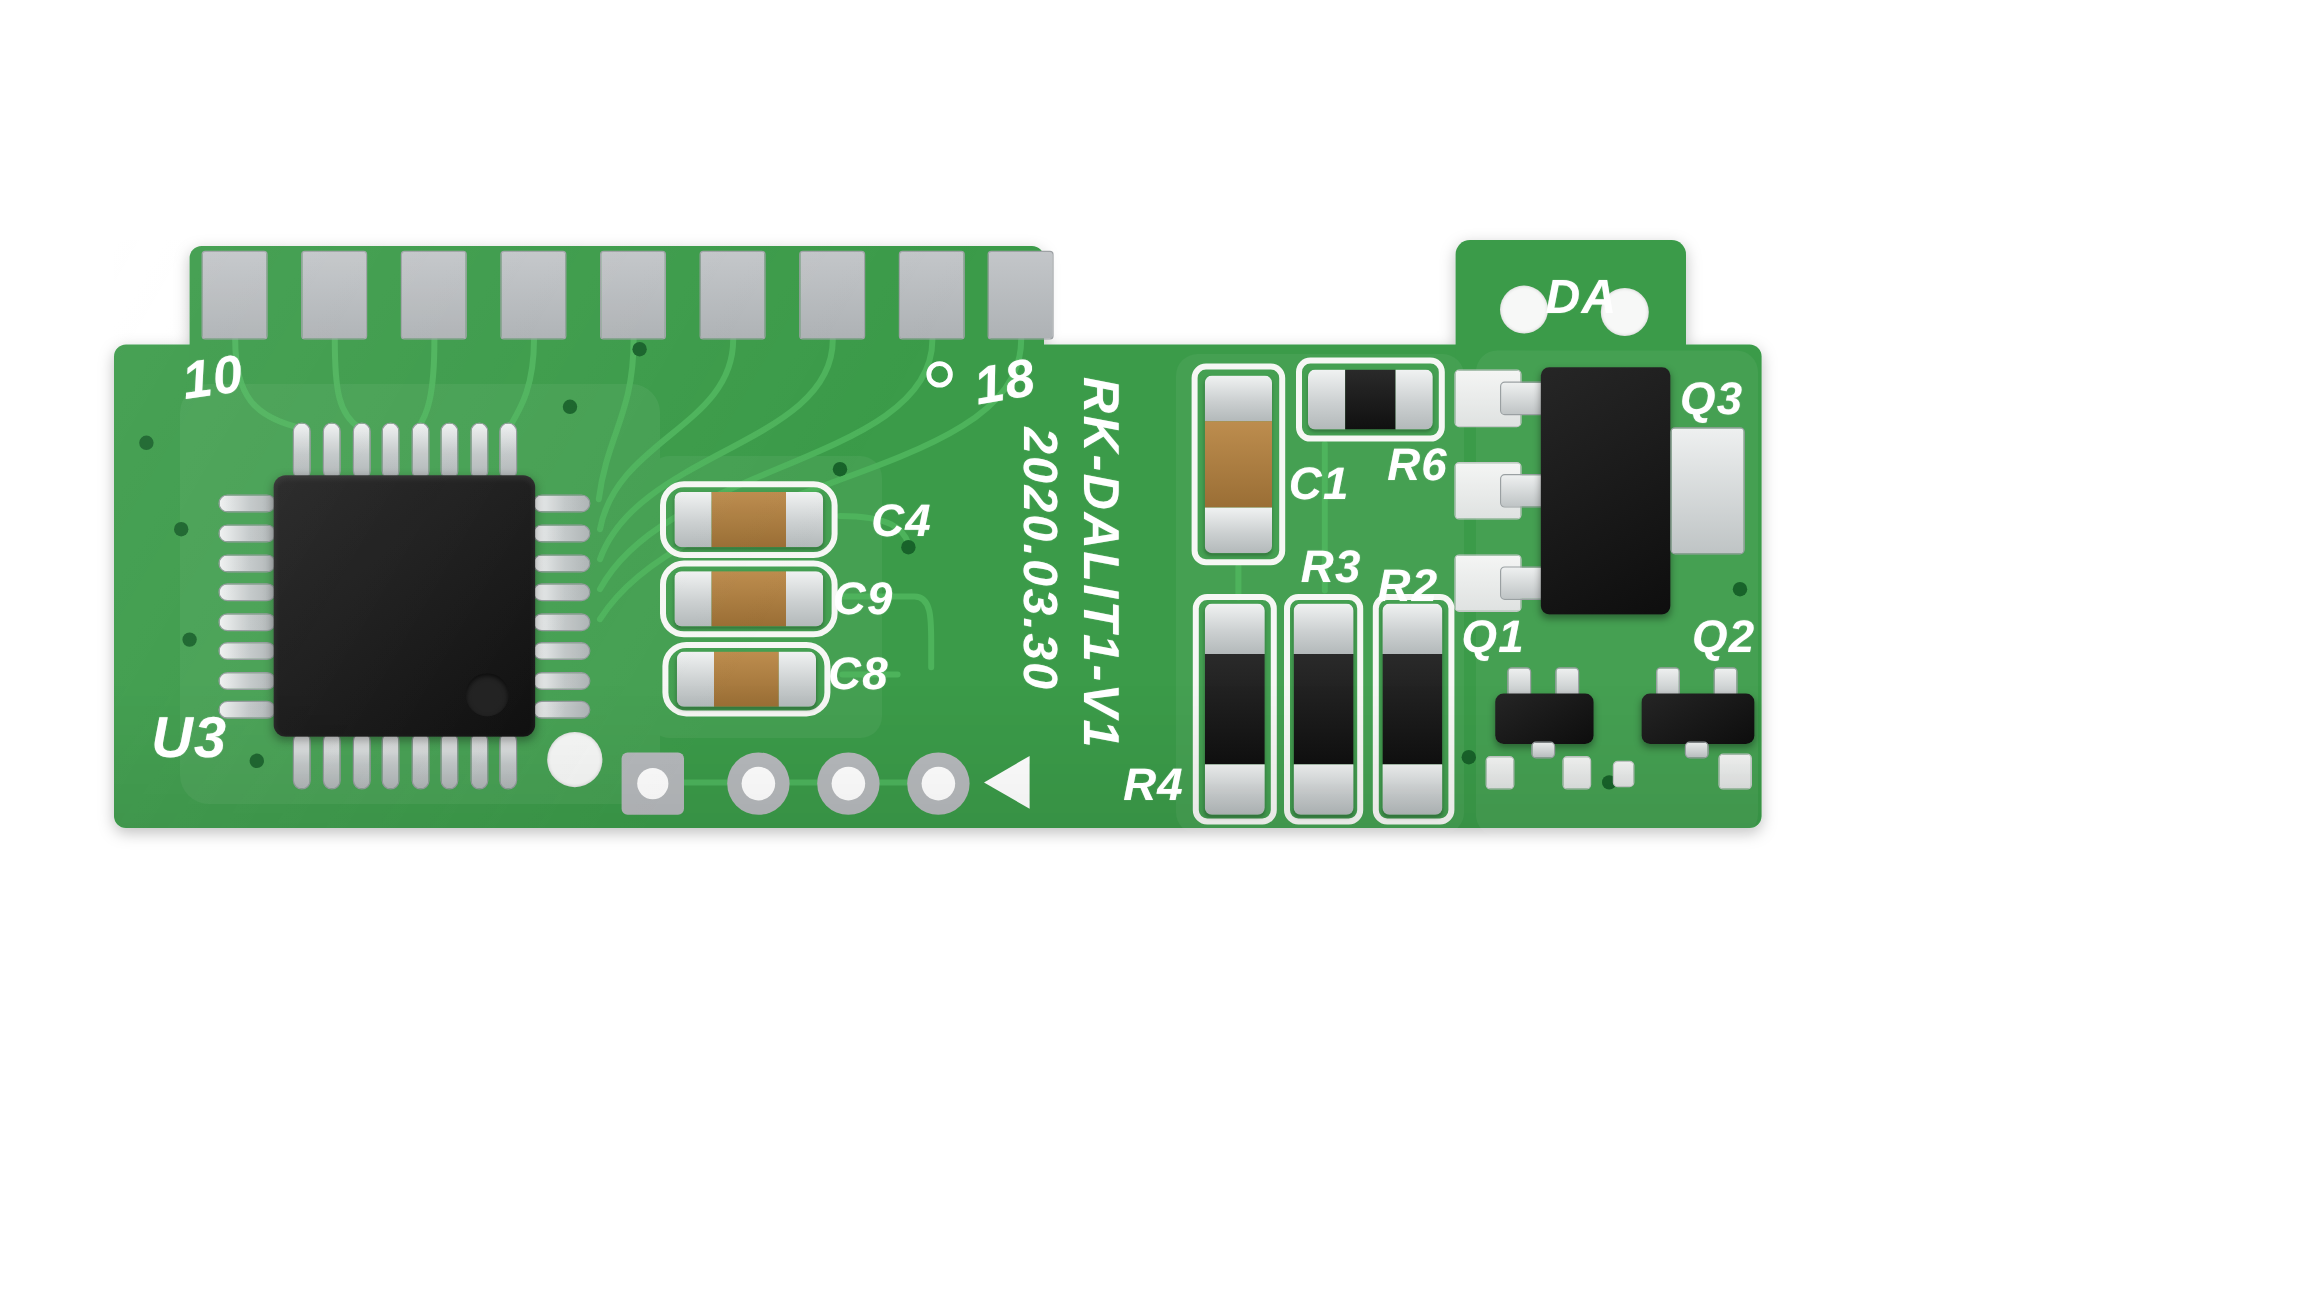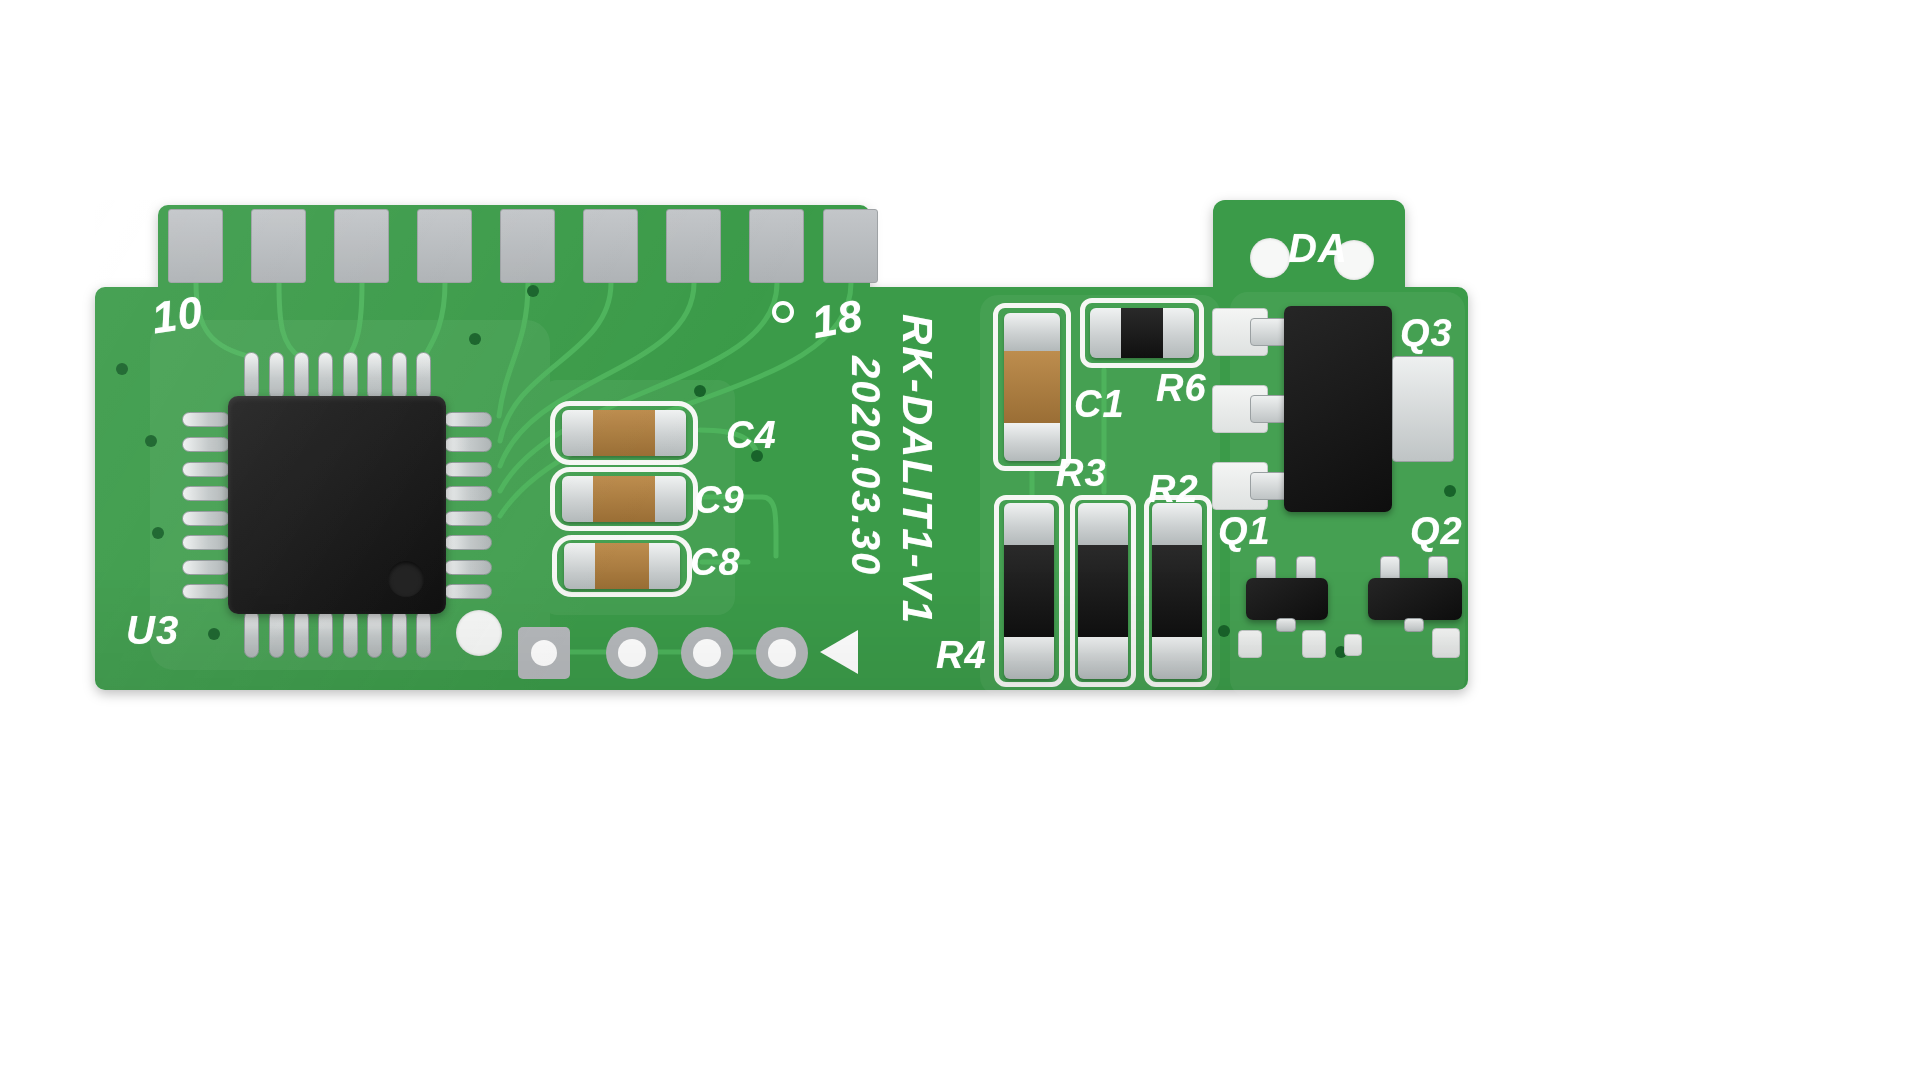--- a/index.html
+++ b/index.html
@@ -252,27 +252,27 @@
   </div>
   <div class="tri-left" style="left:820px;top:630px"></div>
 
   <div class="wcirc" style="left:1250px;top:238px;width:40px;height:40px"></div>
   <div class="wcirc" style="left:1334px;top:240px;width:40px;height:40px"></div>
 
   <div class="sk" style="left:152px;top:290px;font-size:44px;transform:rotate(-8deg)">10</div>
   <div class="sk" style="left:812px;top:294px;font-size:44px;transform:rotate(-10deg)">18</div>
   <div class="sk sk-v" style="left:941px;top:314px;font-size:42px">RK-DALIT1-V1</div>
   <div class="sk sk-v" style="left:888px;top:356px;font-size:40px">2020.03.30</div>
-  <div class="sk" style="left:126px;top:608px;font-size:40px">U3</div>
+  <div class="sk" style="left:126px;top:588px;font-size:48px">U3</div>
   <div class="sk" style="left:726px;top:414px">C4</div>
   <div class="sk" style="left:694px;top:479px">C9</div>
   <div class="sk" style="left:690px;top:541px">C8</div>
   <div class="sk" style="left:1074px;top:383px">C1</div>
   <div class="sk" style="left:1156px;top:367px">R6</div>
-  <div class="sk" style="left:1056px;top:452px">R3</div>
+  <div class="sk" style="left:1084px;top:452px">R3</div>
   <div class="sk" style="left:1148px;top:468px">R2</div>
   <div class="sk" style="left:936px;top:634px">R4</div>
   <div class="sk" style="left:1400px;top:312px">Q3</div>
   <div class="sk" style="left:1218px;top:510px">Q1</div>
   <div class="sk" style="left:1410px;top:510px">Q2</div>
   <div class="sk" style="left:1288px;top:226px;font-size:40px">DA</div>
 
   <div class="shine"></div>
 </div>
 

